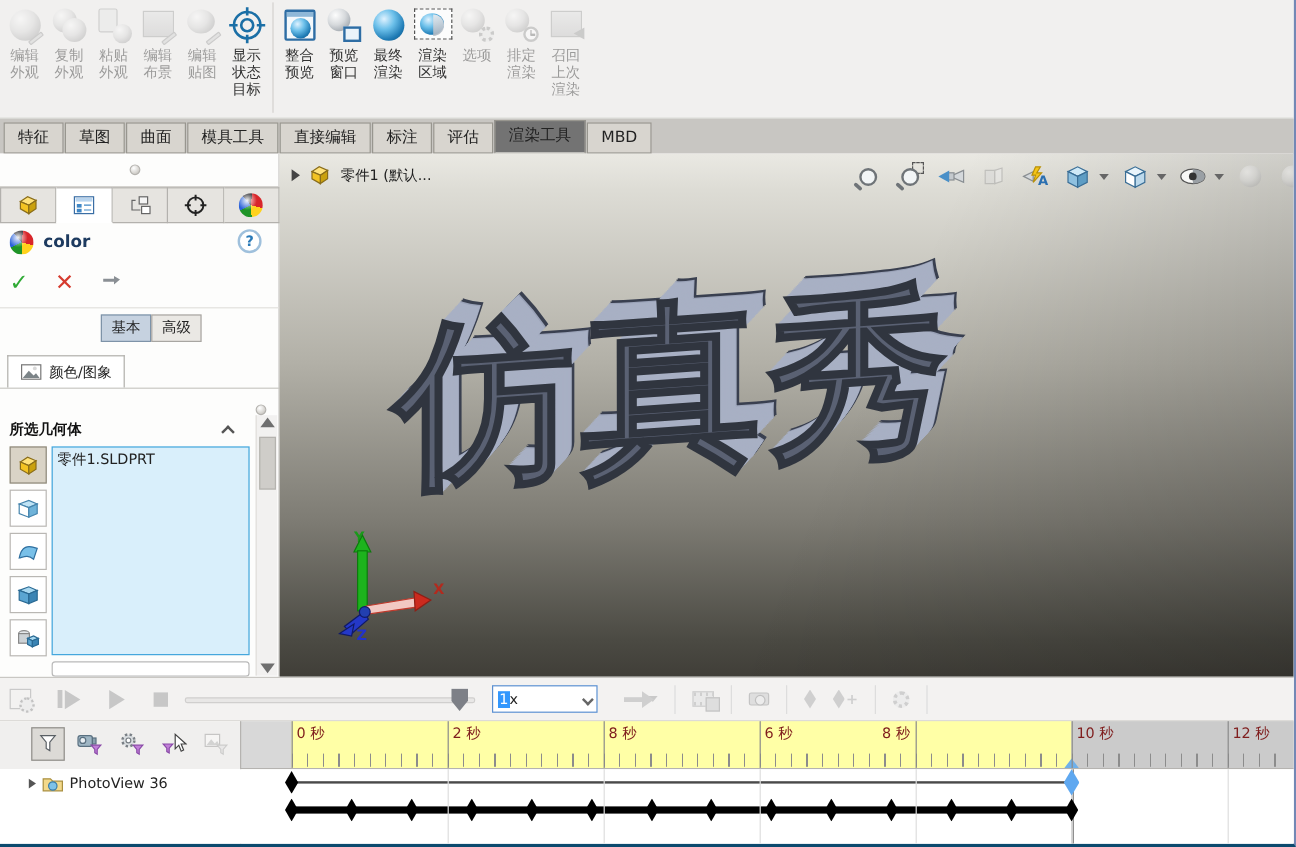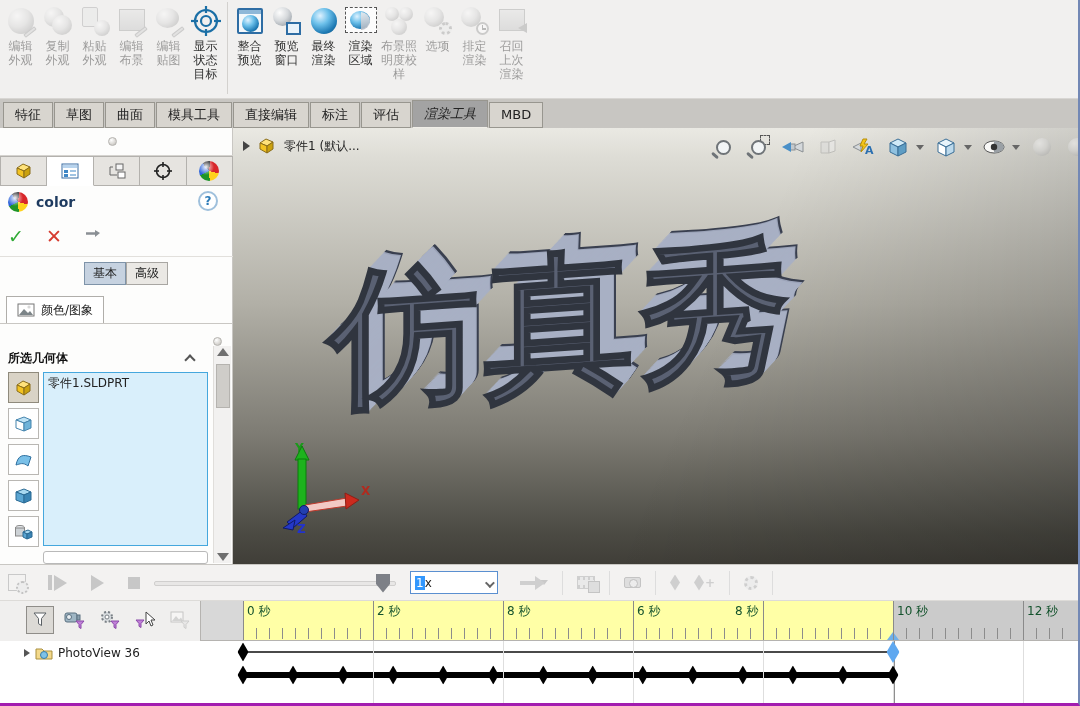--- a/index.html
+++ b/index.html
@@ -1,19 +1,19 @@
 <!DOCTYPE html>
 <html><head>
 <meta charset="utf-8">
 <style>
   html,body{margin:0;padding:0;background:#e8e8e8;}
   *{box-sizing:border-box;}
   .app{position:relative;width:1080px;height:706px;overflow:hidden;
        font-family:"DejaVu Sans","Liberation Sans",sans-serif;font-size:12px;color:#222;
-       background:#fff;border-right:2px solid #7388b5;border-bottom:3px solid #a21caf;}
+       background:#fff;border-right:2px solid #7388b5;border-bottom:3px solid #0c4a6e;}
 
   
   #ribbon{position:absolute;left:0;top:0;width:1080px;height:99px;background:#f1f0ef;
           border-bottom:1px solid #d8d6d3;display:flex;align-items:flex-start;padding:2px 0 0 2px;}
   .ribbon-item{min-width:37px;padding:1px 2px;text-align:center;cursor:pointer;}
   .ribbon-item.disabled{opacity:.45;filter:grayscale(1);cursor:default;}
   .rlabel{white-space:pre-line;line-height:14px;color:#333;margin-top:2px;}
   .ricon{position:relative;width:32px;height:32px;margin:2px auto 0;}
   .ricon i{display:block;}
   .ball{position:absolute;border-radius:50%;}
@@ -30,21 +30,21 @@
   .gearc{position:absolute;right:2px;bottom:2px;width:13px;height:13px;border-radius:50%;border:3px dotted #9aa0a4;background:#e8eaec;}
   .clockc{position:absolute;right:2px;bottom:2px;width:13px;height:13px;border-radius:50%;border:2px solid #9aa0a4;background:#fff;}
   .clockc::before{content:"";position:absolute;left:4px;top:1px;width:1.5px;height:4px;background:#777;}
   .clockc::after{content:"";position:absolute;left:4px;top:4px;width:4px;height:1.5px;background:#777;}
   .arrc{position:absolute;right:1px;bottom:4px;width:0;height:0;border-top:5px solid transparent;border-bottom:5px solid transparent;border-right:9px solid #9aa0a4;}
   .rsep{width:1px;height:92px;background:#d3d1ce;margin:0 3px;}
 
   
   #tabbar{position:absolute;left:0;top:99px;width:1080px;height:29px;background:#c8c6c2;display:flex;align-items:flex-end;padding-left:3px;}
   .ctab{height:26px;line-height:24px;padding:0 11px;margin-right:1px;background:#d8d5cf;border:1px solid #98968f;font-size:13px;color:#222;cursor:pointer;}
-  .ctab.active{background:#a3a3a3;height:28px;line-height:26px;border-bottom-color:#f0eee8;font-style:italic;}
+  .ctab.active{background:#737373;height:28px;line-height:26px;border-bottom-color:#f0eee8;}
 
   
   #pm{position:absolute;left:0;top:128px;width:233px;height:436px;background:#fdfdfc;border-right:1px solid #c9c7c3;}
   .dot{position:absolute;width:9px;height:9px;border-radius:50%;background:radial-gradient(circle at 35% 30%,#fff,#d8d6d2 60%,#b8b6b2);border:1px solid #b5b3af;}
   #pm-tabs{position:absolute;left:0;top:27px;width:233px;height:31px;display:flex;border-top:1px solid #d5d3cf;}
   .pmtab{flex:1;display:flex;align-items:center;justify-content:center;background:#e6e4e0;border:1px solid #b3b1ad;border-left:none;cursor:pointer;}
   .pmtab:first-child{border-left:1px solid #b3b1ad;}
   .pmtab.active{background:#fff;border-bottom-color:#fff;}
   .colorball{width:20px;height:20px;border-radius:50%;
      background:radial-gradient(circle at 35% 30%,rgba(255,255,255,.95),rgba(255,255,255,0) 42%),
@@ -132,21 +132,21 @@
   .fbtn{width:28px;height:28px;display:flex;align-items:center;justify-content:center;cursor:pointer;border:1px solid transparent;}
   .fbtn.pressed{background:#dcdad6;border:1px solid #8f8d89;}
   .fbtn.disabled{opacity:.4;filter:grayscale(1);cursor:default;}
   #tlsep-v{position:absolute;left:200px;top:36px;width:1px;height:106px;background:#b5b3b0;}
   #ruler{position:absolute;left:200px;top:36px;width:880px;height:40px;background:#d8d8d8;border-bottom:1px solid #b5b3b0;cursor:pointer;}
   #ruler .yellow{position:absolute;left:43px;top:0;width:650px;height:100%;background:#ffffa6;}
   #ruler .gray{position:absolute;left:693px;top:0;right:0;height:100%;background:#cbcbcb;}
   #ruler .minors{position:absolute;left:43px;bottom:1px;width:825px;height:11px;
      background:repeating-linear-gradient(to right,#8c8c8c 0 1px,transparent 1px 13px);}
   .majline{position:absolute;top:0;bottom:0;width:1px;background:#8a8a8a;}
-  .rlab{position:absolute;top:2px;color:#14532d;}
+  .rlab{position:absolute;top:2px;color:#7f1d1d;}
   #time-pointer{position:absolute;left:687px;bottom:0;width:0;height:0;border-left:6px solid transparent;border-right:6px solid transparent;border-bottom:8px solid #6fb0ea;}
 
   #tlrows{position:absolute;left:0;top:76px;width:1080px;height:66px;background:#fff;}
   #tltree{position:absolute;left:0;top:0;width:200px;height:66px;overflow:hidden;}
   .trow{display:flex;align-items:center;gap:5px;height:23px;white-space:nowrap;cursor:pointer;}
   .tri-exp-d{width:0;height:0;border-top:6px solid #333;border-left:4px solid transparent;border-right:4px solid transparent;}
   .tri-exp-r{width:0;height:0;border-left:6px solid #555;border-top:4px solid transparent;border-bottom:4px solid transparent;}
   #tltrack{position:absolute;left:200px;top:0;width:880px;height:66px;}
   .gridl{position:absolute;top:0;bottom:0;width:1px;background:#dedede;}
   #playhead{position:absolute;left:693px;top:0;bottom:0;width:2px;background:#8f8f8f;cursor:col-resize;}
@@ -239,30 +239,20 @@
 渲染</div>
       </div>
       <div class="ribbon-item">
         <div class="ricon">
           <i class="dashbox"></i>
           <i class="ball b" style="inset:6px 7px 8px 5px;"></i>
           <i class="halfsheen"></i>
         </div>
         <div class="rlabel">渲染
 区域</div>
-      </div>
-      <div class="ribbon-item disabled">
-        <div class="ricon">
-          <i class="ball g" style="inset:2px 16px 16px 2px;"></i>
-          <i class="ball g" style="inset:2px 2px 16px 16px;"></i>
-          <i class="ball g" style="inset:14px 8px 2px 8px;"></i>
-        </div>
-        <div class="rlabel">布景照
-明度校
-样</div>
       </div>
       <div class="ribbon-item disabled">
         <div class="ricon">
           <i class="ball g" style="inset:2px 10px 10px 2px;"></i>
           <i class="gearc"></i>
         </div>
         <div class="rlabel">选项</div>
       </div>
       <div class="ribbon-item disabled">
         <div class="ricon">

